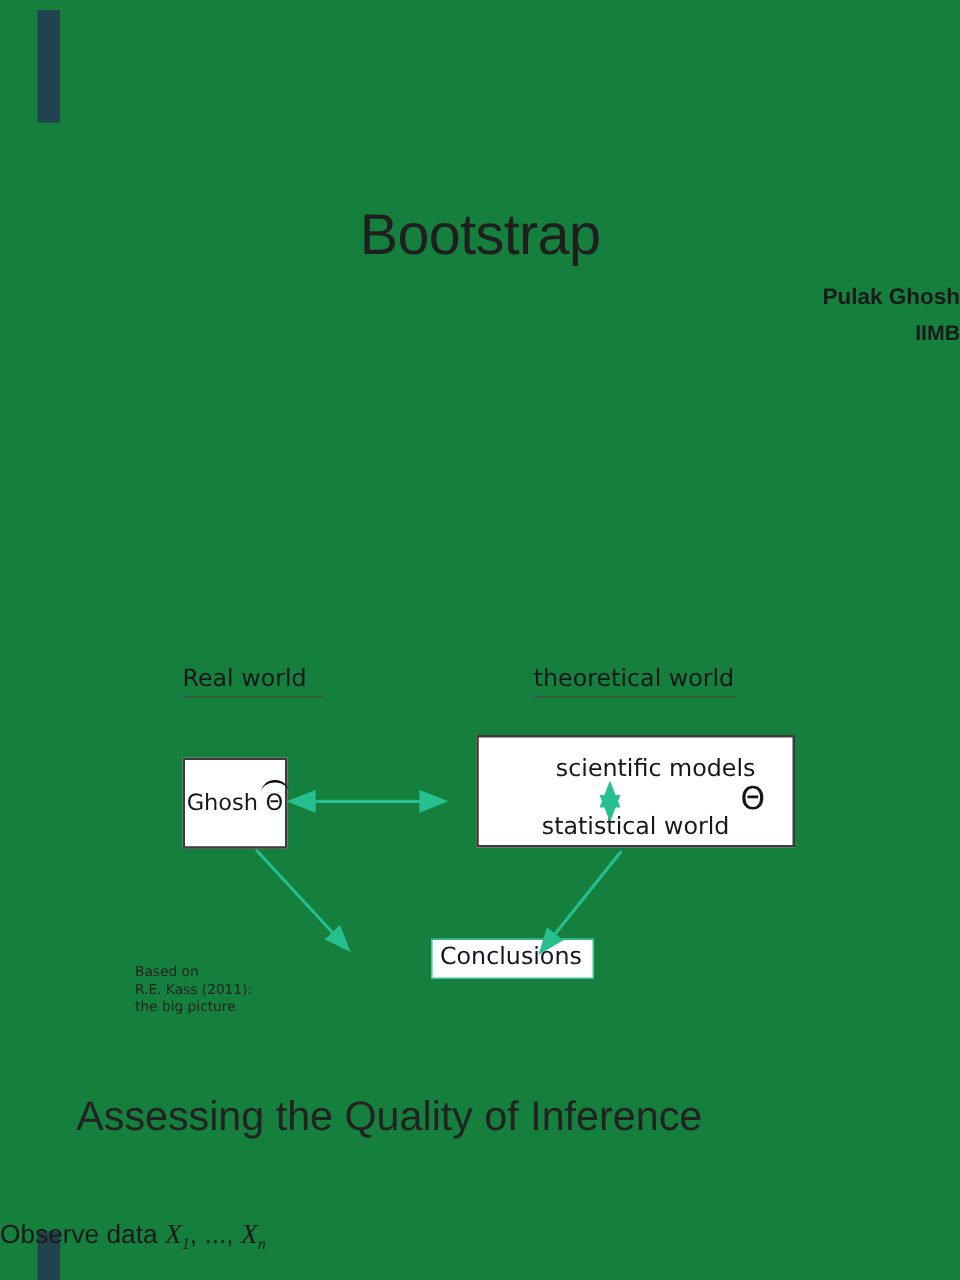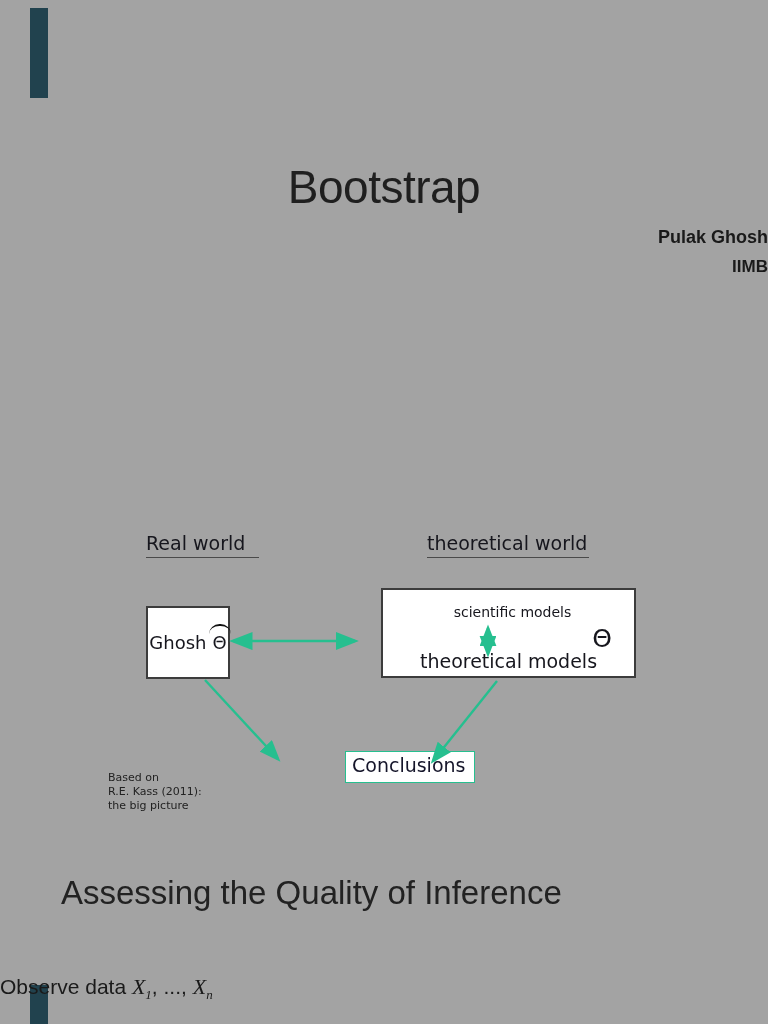--- a/index.html
+++ b/index.html
@@ -1,16 +1,16 @@
 <!DOCTYPE html>
 <html style="--green: #26bf8f;"><head>
 <meta charset="utf-8">
 <style>
   html,body{margin:0;padding:0;background:#ffffff;}
-  #page{position:relative;width:768px;height:1024px;background:#a3a3a3;overflow:hidden;
+  #page{position:relative;width:768px;height:1024px;background:#15803d;overflow:hidden;
         font-family:"Liberation Sans",sans-serif;color:#1c1c1c;}
 
   
   .edge-bar{position:absolute;left:30px;width:18px;background:#21424e;}
   .edge-bar.top{top:8px;height:90px;}
   .edge-bar.bottom{top:985px;height:39px;}
 
   
   .main-title{position:absolute;top:160px;left:0;width:768px;text-align:center;
               font-size:46px;font-weight:400;letter-spacing:-0.5px;color:#1f1f1f;}
@@ -32,21 +32,21 @@
 
   .data-box{position:absolute;left:146px;top:606px;width:80px;height:69px;
             border:2px solid #3c3c3c;background:#fff;display:flex;align-items:center;justify-content:center;}
   .data-box .txt{font-size:18px;white-space:nowrap;}
   .theta-wrap{position:relative;display:inline-block;margin-left:6px;}
   .theta-hat{position:absolute;top:-8px;left:-3px;right:-4px;height:8px;
              border-top:2.5px solid #111;border-radius:50% 50% 0 0 / 100% 100% 0 0;}
 
   .models-box{position:absolute;left:381px;top:588px;width:251px;height:86px;
               border:2px solid #3c3c3c;background:#fff;}
-  .models-top{position:absolute;top:14px;left:4px;width:100%;text-align:center;font-size:14px;}
+  .models-top{position:absolute;top:14px;left:16px;width:100%;text-align:center;font-size:19px;}
   .models-bottom{position:absolute;top:60px;left:0;width:100%;text-align:center;font-size:19px;}
   .models-theta{position:absolute;top:34px;right:22px;font-size:25px;font-weight:400;}
 
   .conclusions-box{position:absolute;left:302px;top:751px;width:128px;height:30px;
                    border:1.5px solid var(--green,#26bf8f);background:#fff;margin-left:43px;}
   .conclusions-box .txt{position:absolute;top:2px;left:6px;font-size:19px;color:#15152a;}
 
   .credit{position:absolute;left:108px;top:771px;font-size:11px;line-height:14px;color:#222;
           font-family:"DejaVu Sans",sans-serif;}
 
@@ -74,21 +74,21 @@
   <div class="dg">
     <div class="world-label lbl-real">Real world</div>
     <div class="world-label lbl-theo">theoretical world</div>
 
     <div class="data-box">
       <span class="txt"><span>Ghosh</span><span class="theta-wrap"><span class="theta-hat"></span><span>Θ</span></span></span>
     </div>
 
     <div class="models-box">
       <div class="models-top">scientific models</div>
-      <div class="models-bottom">theoretical models</div>
+      <div class="models-bottom">statistical world</div>
       <div class="models-theta">Θ</div>
     </div>
 
     <div class="conclusions-box">
       <div class="txt">Conclusions</div>
     </div>
 
     <div class="credit">
       <div>Based on</div>
       <div>R.E. Kass (2011):</div>

